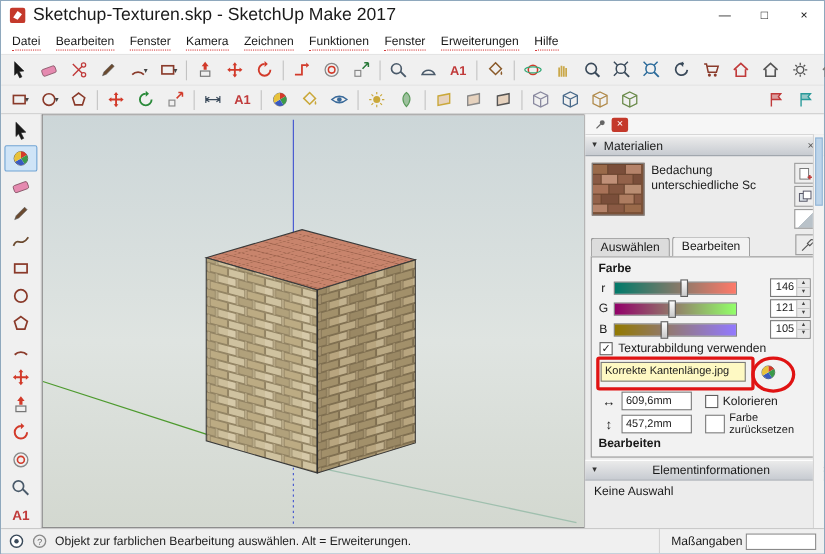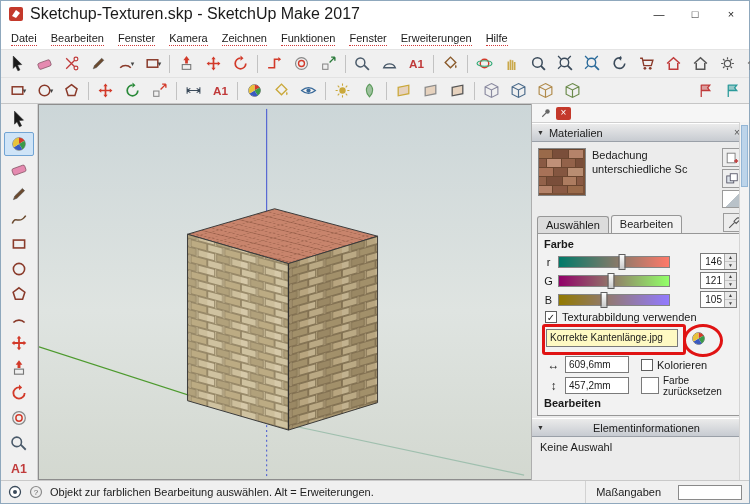--- a/index.html
+++ b/index.html
@@ -102,21 +102,21 @@
 
   .ei-body{flex:0 0 auto;height:42px;background:#ececec;padding:4px 8px;border-bottom:1px solid #c4c4c4;}
   .tray-rest{flex:1;background:#e0e0e0;}
   .tray-scrollbar{position:absolute;right:0;top:18px;bottom:0;width:9px;background:#f3f3f3;border-left:1px solid #d4d4d4;}
   .tray-scroll-thumb{position:absolute;top:3px;left:1px;right:1px;height:62px;background:#bcd4ea;border:1px solid #93b6d6;box-sizing:border-box;}
 
   
   .statusbar{height:22px;flex:0 0 22px;background:#f0f0f0;border-top:1px solid #c9c9c9;display:flex;align-items:center;padding:0 7px;gap:7px;}
   .sb-icon{width:14px;height:14px;flex:0 0 14px;}
   .sb-text{color:#222;white-space:nowrap;overflow:hidden;}
-  .sb-right{margin-left:auto;display:flex;align-items:center;gap:17px;border-left:1px solid #d2d2d2;padding-left:10px;height:100%;}
+  .sb-right{margin-left:auto;display:flex;align-items:center;gap:3px;border-left:1px solid #d2d2d2;padding-left:10px;height:100%;}
   .sb-input{width:64px;height:15px;box-sizing:border-box;border:1px solid #8a8a8a;background:#fff;font-size:10px;padding:0 2px;font-family:"Liberation Sans",sans-serif;}
 </style>
 </head>
 <body>
 
 <div class="window">
 
   <div class="titlebar">
     <span class="app-icon">
       <svg viewBox="0 0 16 16" width="16" height="16">

